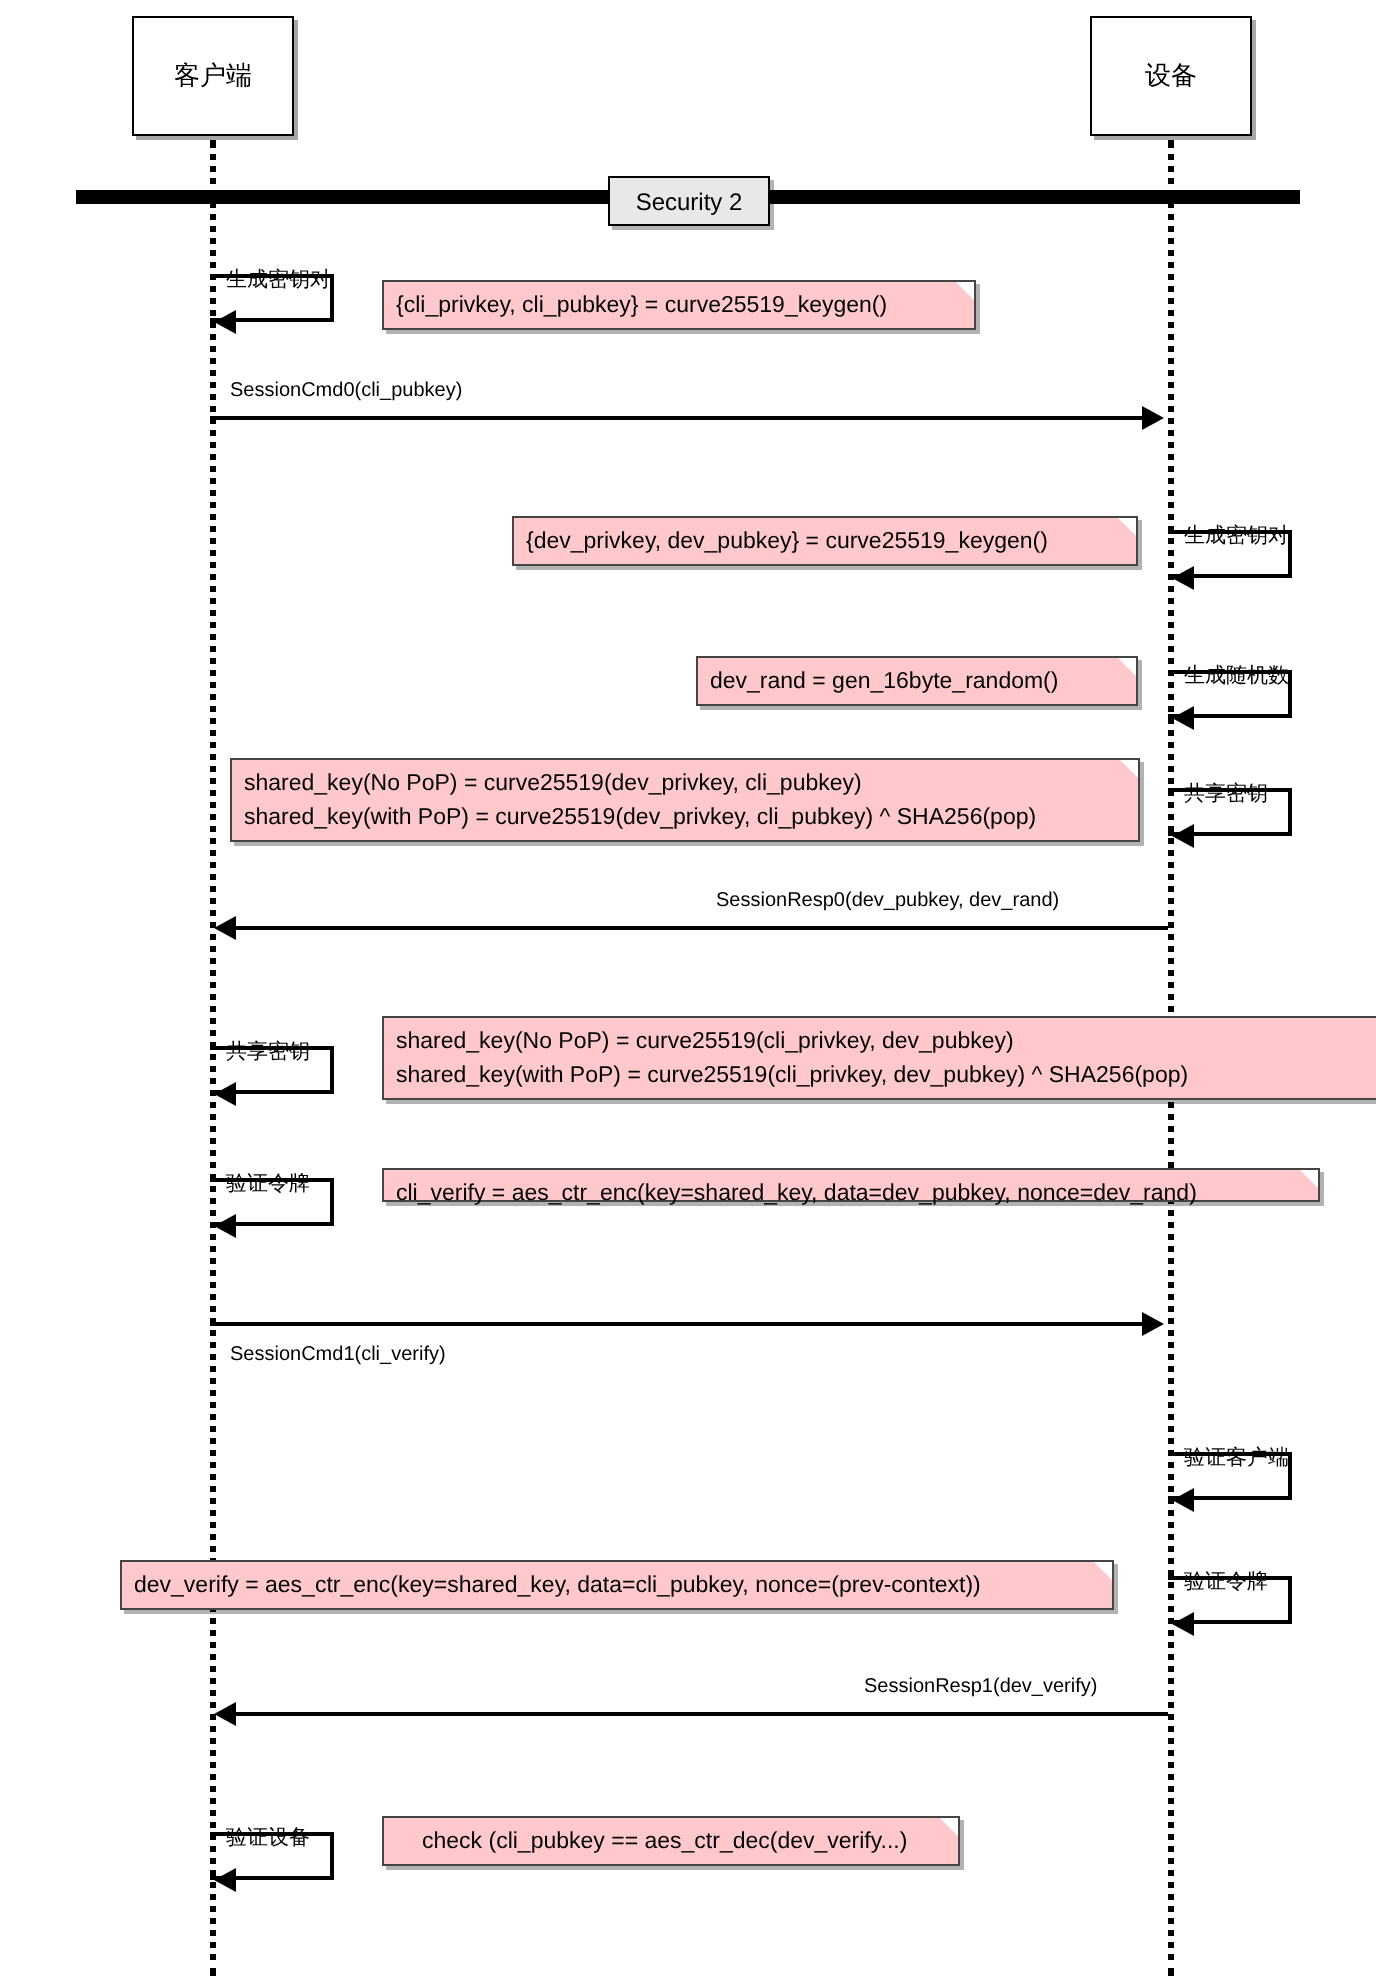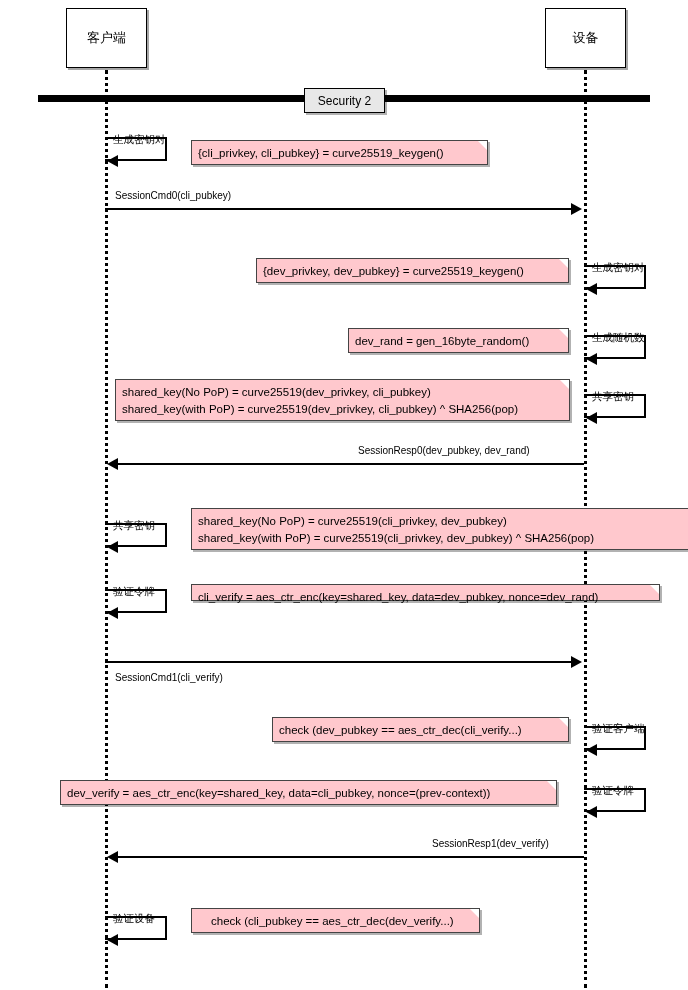--- a/index.html
+++ b/index.html
@@ -176,21 +176,20 @@
   <div class="selfloop-label" style="left:113px; top:585px;">验证令牌</div>
   <div class="note" style="left:191px; top:584px; width:469px; height:17px;">cli_verify = aes_ctr_enc(key=shared_key, data=dev_pubkey, nonce=dev_rand)</div>
 
   <div class="msg-line" style="left:105px; top:661px; width:467px;"></div>
   <div class="arrow-head arrow-right" style="left:571px; top:656px;"></div>
   <div class="msg-label" style="left:115px; top:643px;margin-top:29px;">SessionCmd1(cli_verify)</div>
 
   <div class="selfloop" style="left:584px; top:726px; width:62px; height:24px;"></div>
   <div class="arrow-head arrow-left" style="left:586px; top:744px;"></div>
   <div class="selfloop-label" style="left:592px; top:722px;">验证客户端</div>
-  <div class="note" style="left:272px; top:717px; width:297px; height:25px;">check (dev_pubkey == aes_ctr_dec(cli_verify...)</div>
 
   <div class="selfloop" style="left:584px; top:788px; width:62px; height:24px;"></div>
   <div class="arrow-head arrow-left" style="left:586px; top:806px;"></div>
   <div class="selfloop-label" style="left:592px; top:784px;">验证令牌</div>
   <div class="note" style="left:60px; top:780px; width:497px; height:25px;">dev_verify = aes_ctr_enc(key=shared_key, data=cli_pubkey, nonce=(prev-context))</div>
 
   <div class="msg-line" style="left:118px; top:856px; width:466px;"></div>
   <div class="arrow-head arrow-left" style="left:107px; top:851px;"></div>
   <div class="msg-label" style="left:432px; top:838px;">SessionResp1(dev_verify)</div>
 

